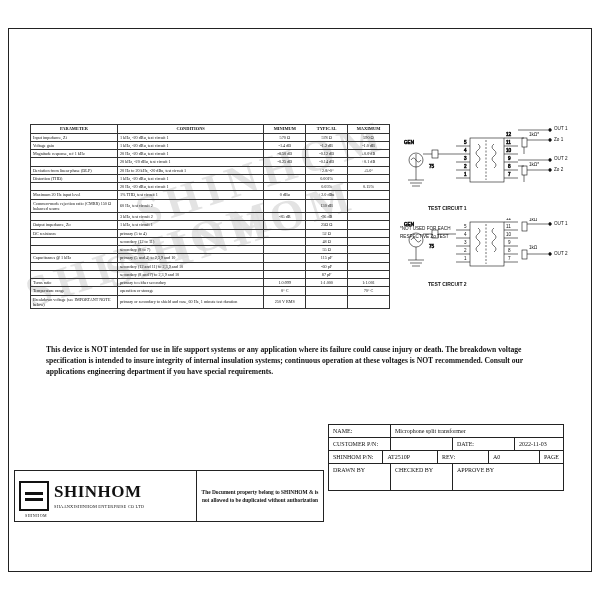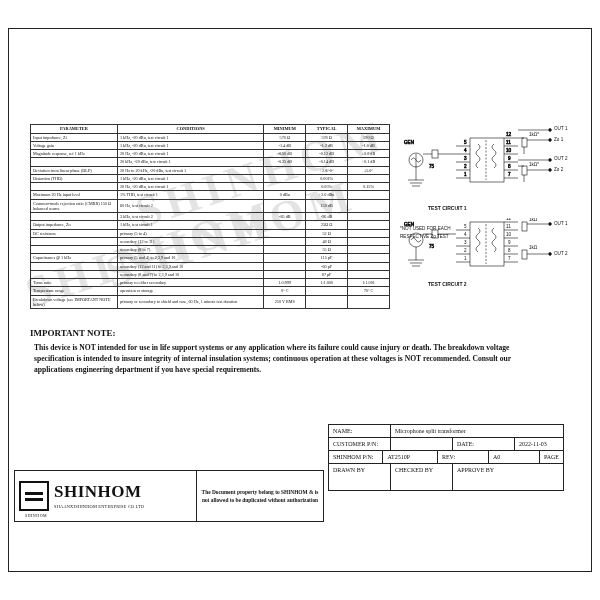--- a/index.html
+++ b/index.html
@@ -41,21 +41,21 @@
   .c-num{width:38px;text-align:center;}
   
   .note{
     position:absolute;left:30px;top:328px;width:520px;
   }
   .note h3{
     margin:0 0 3px 0;font-size:9px;font-weight:bold;color:#111;
     font-family:"Liberation Serif", serif;
   }
   .note p{
-    margin:4px;font-size:7.6px;line-height:1.45;color:#111;font-weight:bold;
+    margin:16px;font-size:7.6px;line-height:1.45;color:#111;font-weight:bold;
     font-family:"Liberation Serif", serif;
   }
   
   .titleblock{
     position:absolute;left:328px;top:424px;width:236px;
     border:1px solid #222;box-sizing:border-box;
   }
   .tb-row{display:flex;border-bottom:1px solid #222;}
   .tb-row:last-child{border-bottom:none;}
   .tb-cell{
@@ -374,21 +374,20 @@
       <text class="lbl" x="110" y="42">7</text>
       <text class="lbl" x="131" y="3">1kΩ</text>
       <text class="lbl" x="131" y="31">1kΩ</text>
       <text class="lbl" x="156" y="7">OUT 1</text>
       <text class="lbl" x="156" y="37">OUT 2</text>
       <text class="lbl-b" x="30" y="68">TEST CIRCUIT 2</text>
     </svg>
   </div>
 
   <div class="note">
-    <h3>IMPORTANT NOTE:</h3>
     <p>This device is NOT intended for use in life support systems or any application where its failure could cause injury or death. The breakdown voltage specification is intended to insure integrity of internal insulation systems; continuous operation at these voltages is NOT recommended. Consult our applications engineering department if you have special requirements.</p>
   </div>
 
   <div class="titleblock">
     <div class="tb-row">
       <div class="tb-cell tb-lab w-name">NAME:</div>
       <div class="tb-cell w-val">Microphone split transformer</div>
     </div>
     <div class="tb-row">
       <div class="tb-cell tb-lab w-name">CUSTOMER P/N:</div>

